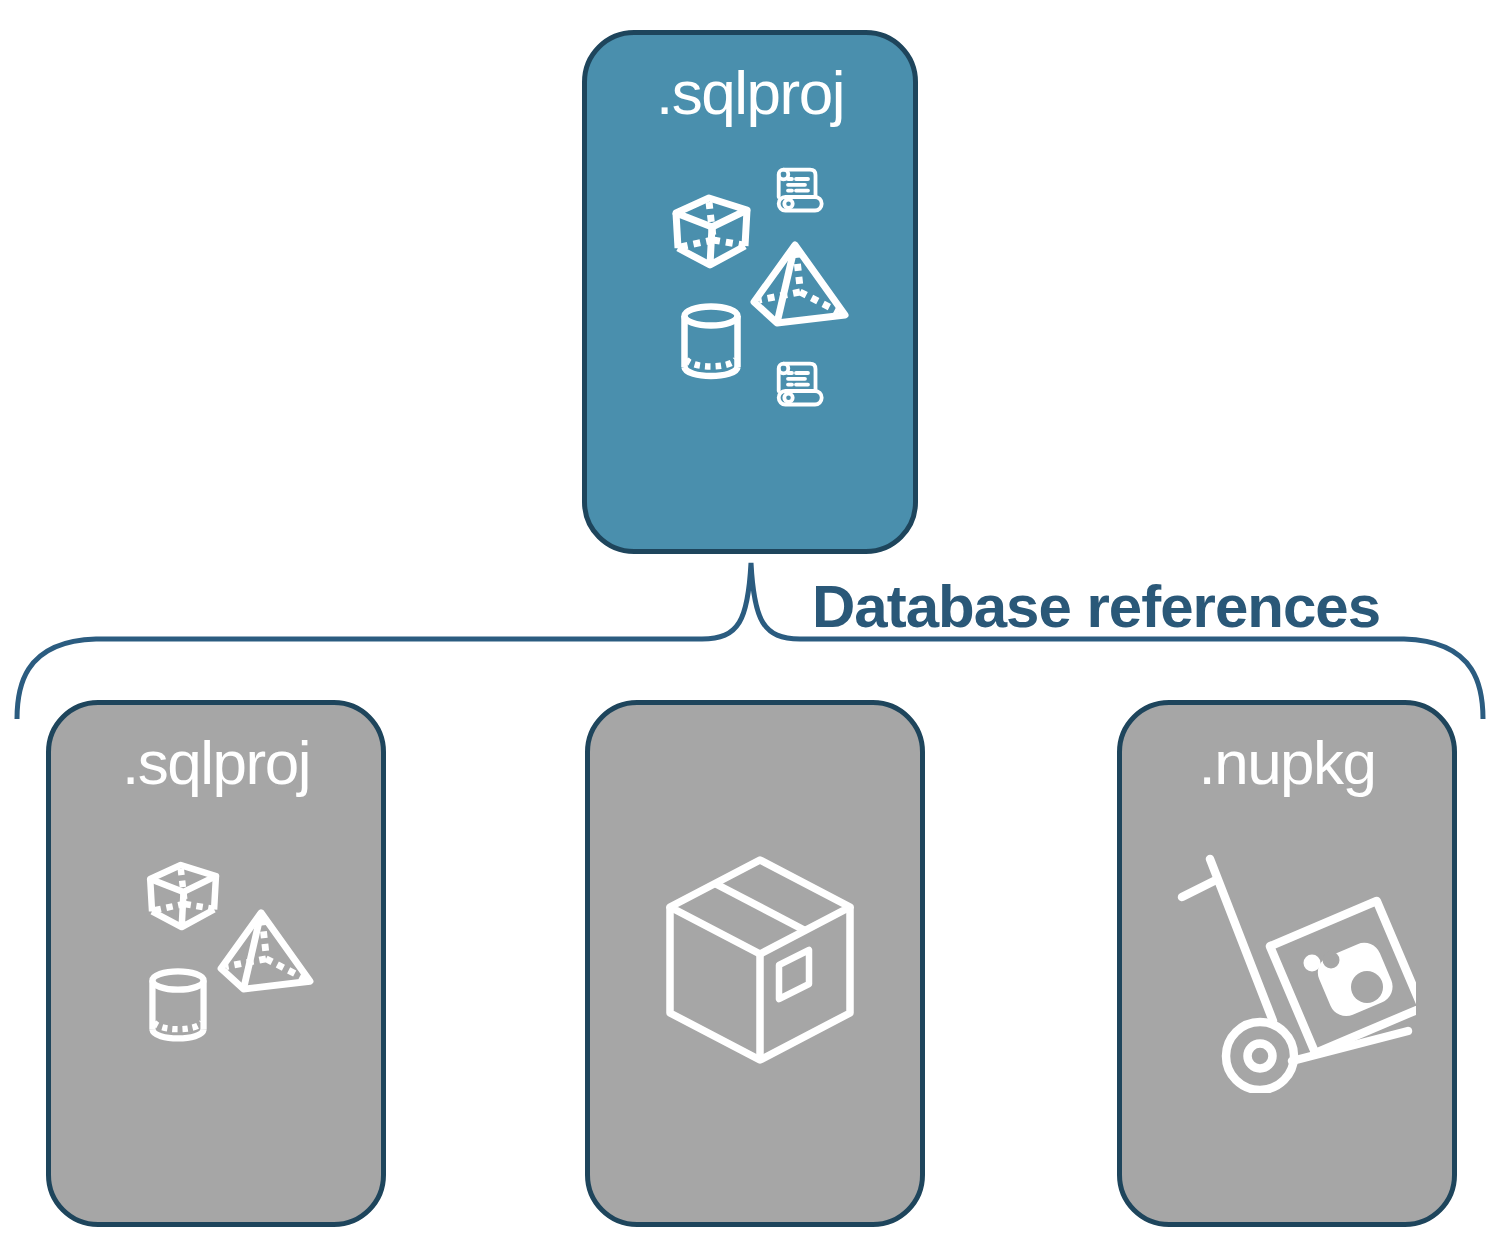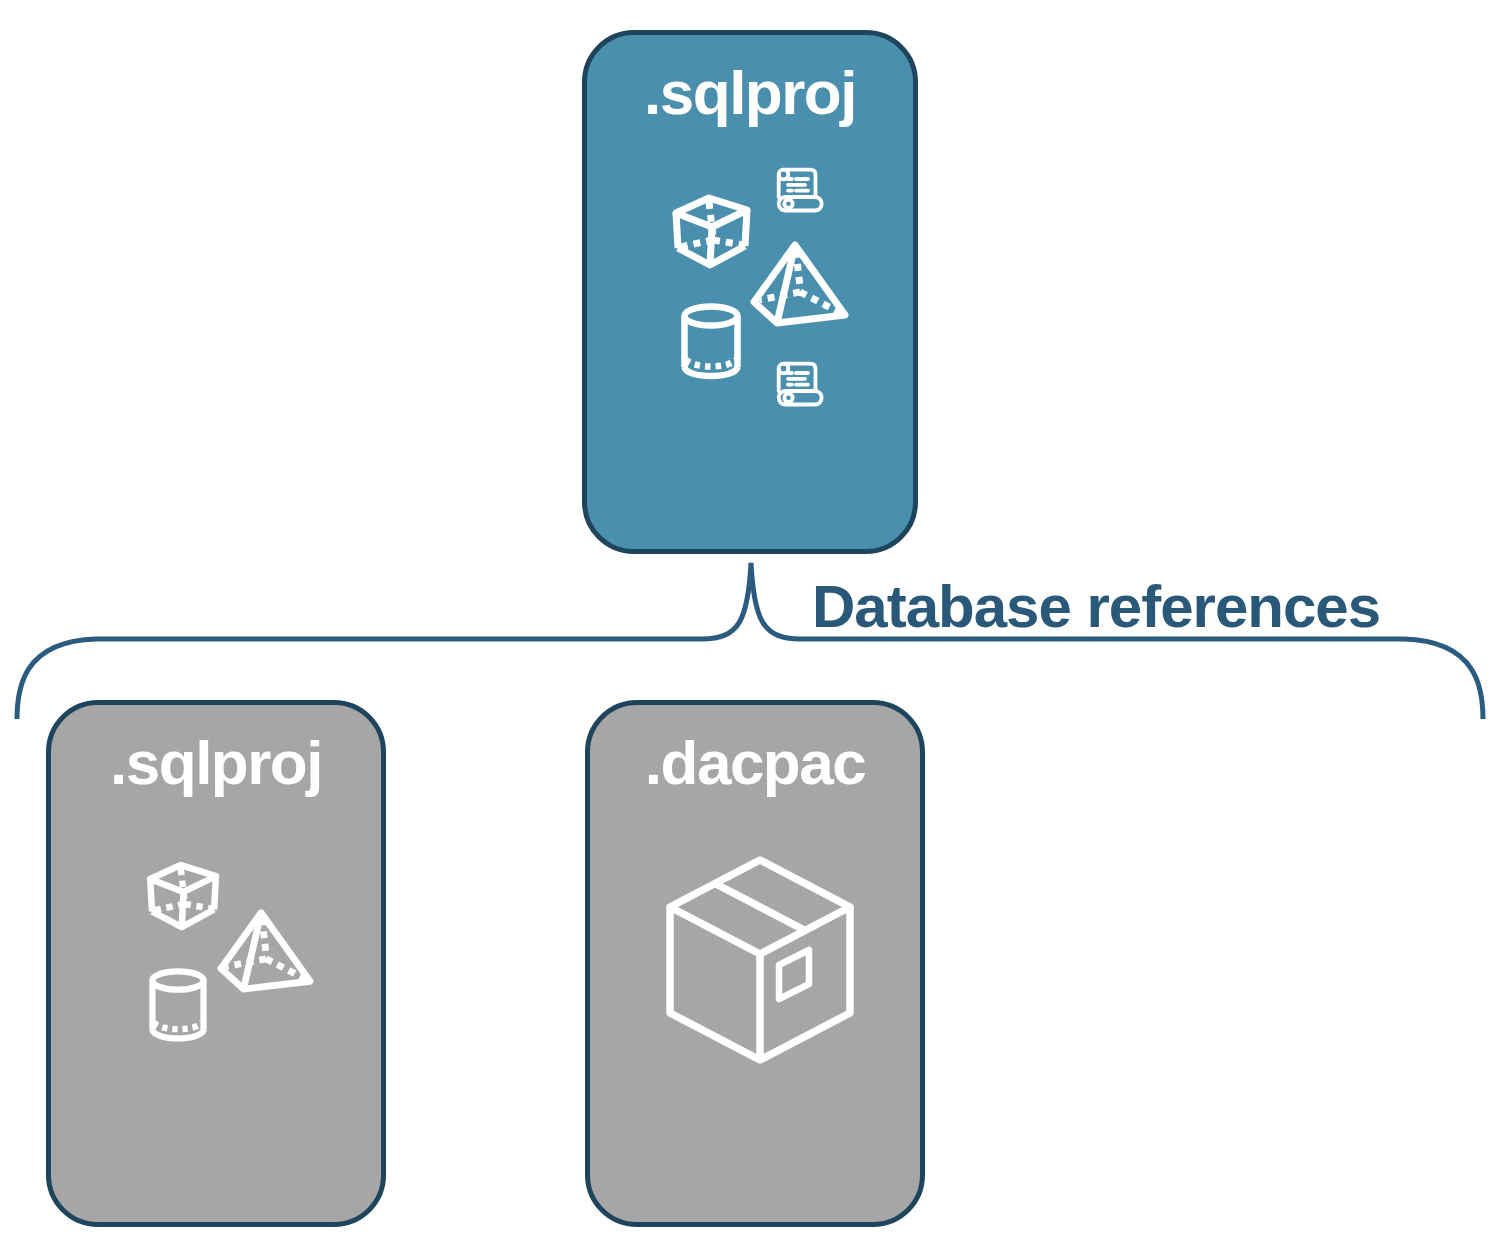--- a/index.html
+++ b/index.html
@@ -34,21 +34,21 @@
     border:5px solid var(--border);
   }
   .node-primary{background:var(--accent);left:582px;top:30px;width:336px;height:524px;}
   .node-gray{background:var(--node-gray);top:700px;}
   .node-child-1{left:46px;}
   .node-child-2{left:585px;}
   .node-child-3{left:1117px;}
   .node-title{
     width:100%;text-align:center;
     padding-top:27px;
-    font-size:62px;font-weight:bold;color:#FFFFFF;
+    font-size:62px;font-weight:normal;color:#FFFFFF;
     letter-spacing:-1.5px;line-height:1;
   }
   .ic{position:absolute;}
   
   .p-cube{left:78px;top:150px;width:95px;height:95px;}
   .p-scroll1{left:184px;top:128px;width:58px;height:58px;}
   .p-pyramid{left:163px;top:202px;width:100px;height:90px;}
   .p-cylinder{left:90px;top:268px;width:68px;height:84px;}
   .p-scroll2{left:184px;top:322px;width:58px;height:58px;}
   
@@ -164,20 +164,25 @@
       </svg>
     <svg class="ic c1-pyramid" viewBox="0 0 100 90">
         <use href="#sym-pyramid"></use>
       </svg>
     <svg class="ic c1-cylinder" viewBox="0 0 68 84">
         <use href="#sym-cylinder"></use>
       </svg>
   </div>
 
   <div class="node node-gray node-child-2">
-    <div class="node-title">.dacpac</div>
     <svg class="ic c2-package" viewBox="0 0 236 250">
         <use href="#sym-package"></use>
       </svg>
   </div>
 
+  <div class="node node-gray node-child-3">
+    <div class="node-title">.nupkg</div>
+    <svg class="ic c3-dolly" viewBox="0 0 240 240">
+        <use href="#sym-dolly"></use>
+      </svg>
+  </div>
 
 </div>
 
 </body></html>

